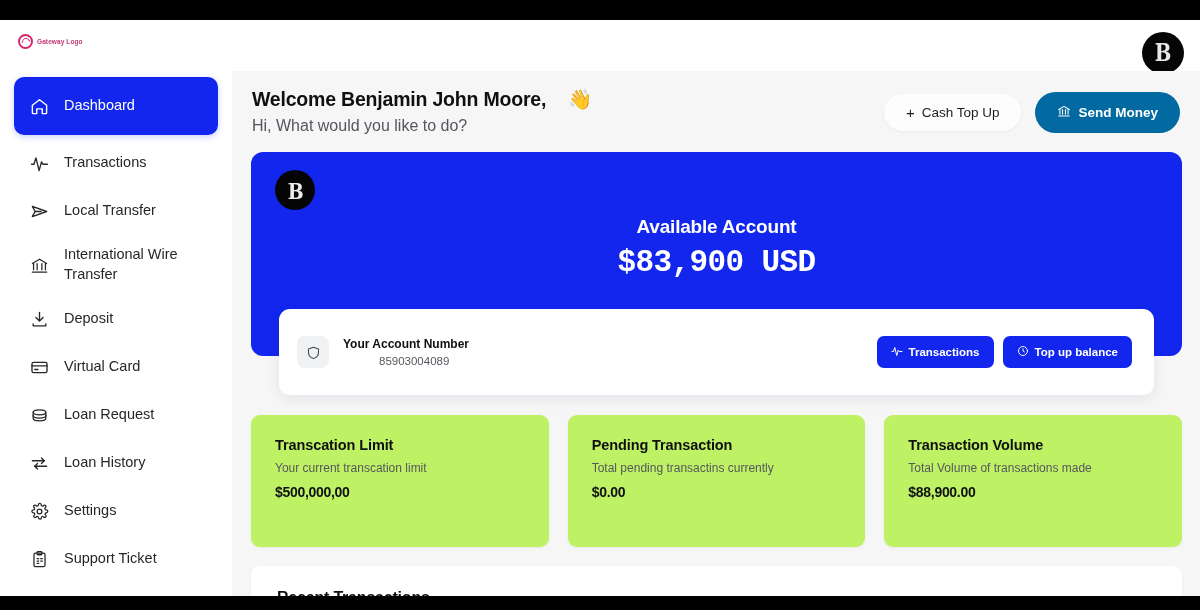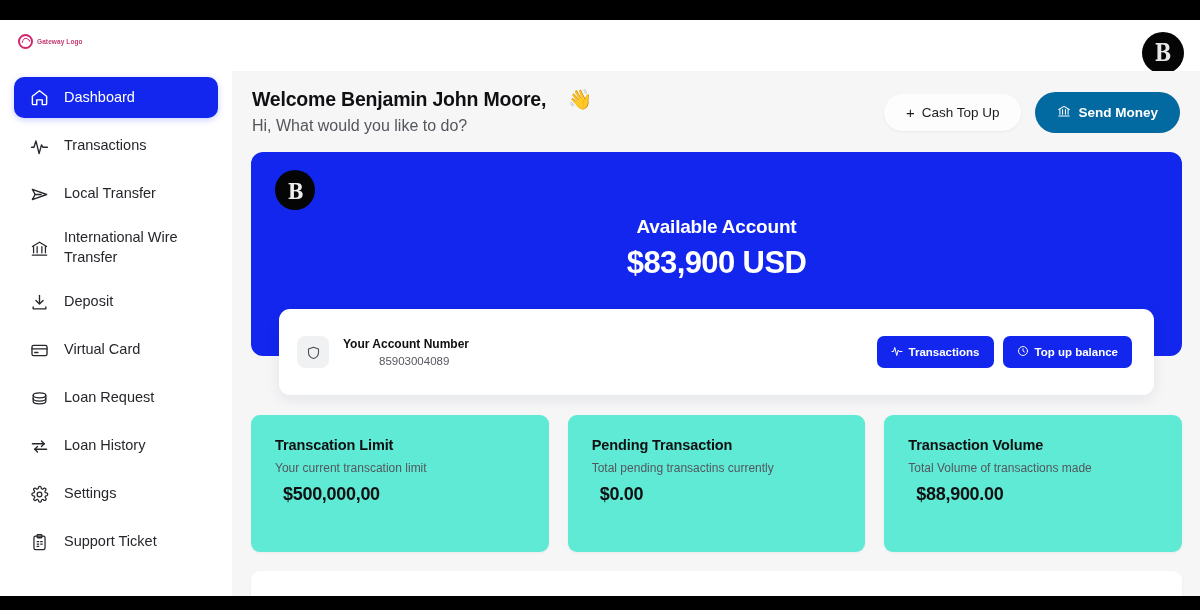--- a/index.html
+++ b/index.html
@@ -105,21 +105,21 @@
     padding: 0 16px;
     border-radius: 9px;
     color: #26272b;
     font-size: 14.5px;
     white-space: nowrap;
   }
   .nav-item + .nav-item { margin-top: 8px; }
   .nav-item.active {
     background: #1226ee;
     color: #ffffff;
-    height: 41px;
+    height: 58px;
     border-radius: 10px;
     box-shadow: 0 2px 6px rgba(18,38,238,.22);
   }
   .nav-item.tall { height: 52px; }
   .nav-icon {
     width: 19px; height: 19px;
     flex: 0 0 19px;
     display: flex; align-items: center; justify-content: center;
   }
   .nav-icon svg { width: 19px; height: 19px; display: block; }
@@ -205,21 +205,21 @@
     color: #ececec; line-height: 1; letter-spacing: -1px;
     transform: scaleX(.82);
   }
   .balance-center {
     position: absolute;
     left: 0; right: 0; top: 64px;
     text-align: center;
     color: #ffffff;
   }
   .balance-label { font-size: 19px; font-weight: 700; letter-spacing: -.2px; }
-  .balance-amount { margin-top: 7px; font-size: 31px; font-weight: 700; letter-spacing: -.6px; }
+  .balance-amount { margin-top: 7px; font-size: 31px; font-weight: 700; letter-spacing: -.6px; font-family: Liberation Mono, monospace; }
 
   .account-card {
     position: absolute;
     left: 28px; right: 28px; bottom: -39px;
     height: 86px;
     background: #ffffff;
     border-radius: 11px;
     box-shadow: 0 4px 14px rgba(18,24,60,.08);
     display: flex;
     align-items: center;
@@ -249,29 +249,29 @@
   .btn-blue svg { width: 12px; height: 12px; }
 
   
   .stats {
     display: flex;
     gap: 19px;
     margin-top: 59px;
   }
   .stat-card {
     flex: 1;
-    background: #5eead4;
+    background: #bef264;
     border-radius: 9px;
     padding: 22px 24px 24px 24px;
     box-shadow: 0 1px 3px rgba(16,18,40,.055);
   }
   .stat-card.first { padding-bottom: 47px; }
   .stat-title { font-size: 14.5px; font-weight: 700; color: #101012; letter-spacing: -.1px; }
   .stat-sub { margin-top: 8px; font-size: 12px; color: #55575e; }
-  .stat-value { margin-top: 9px; font-size: 18px; font-weight: 700; color: #101012; letter-spacing: -.3px; margin-left: 8px; }
+  .stat-value { margin-top: 9px; font-size: 14px; font-weight: 700; color: #101012; letter-spacing: -.3px; }
 
   
   .recent {
     margin-top: 19px;
     background: #ffffff;
     border-radius: 9px;
     padding: 23px 26px 26px 26px;
     box-shadow: 0 1px 3px rgba(16,18,40,.055);
   }
   .recent-title { font-size: 16px; font-weight: 700; color: #101012; letter-spacing: -.2px; }

